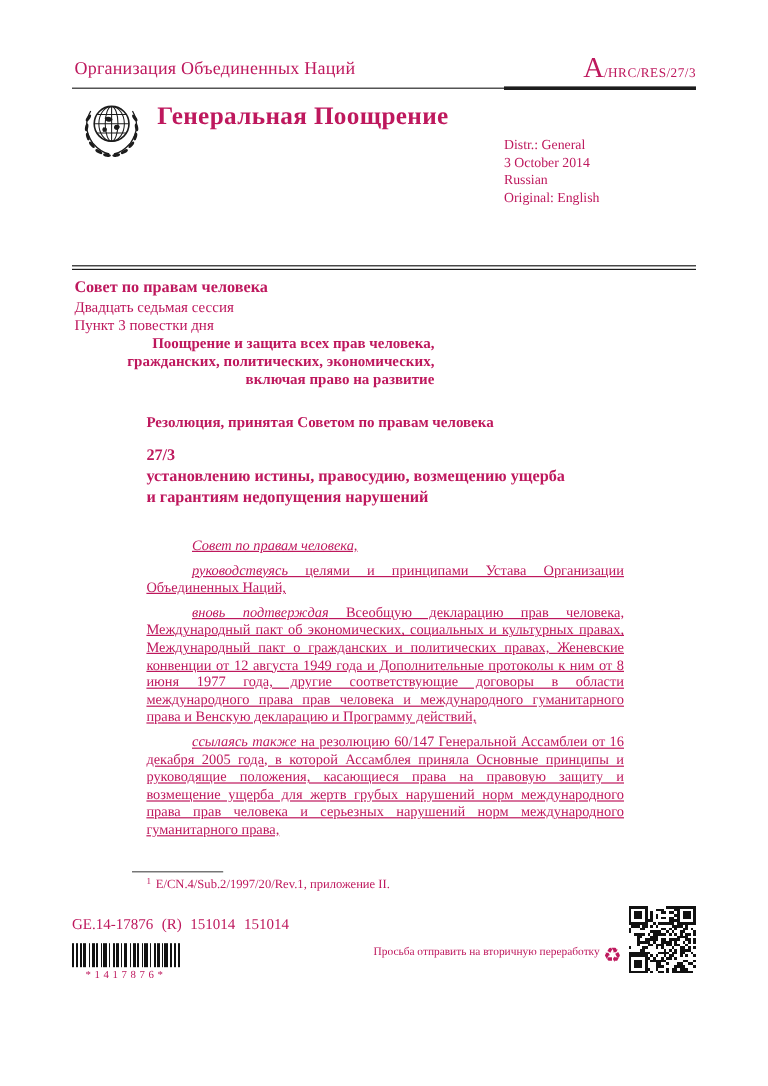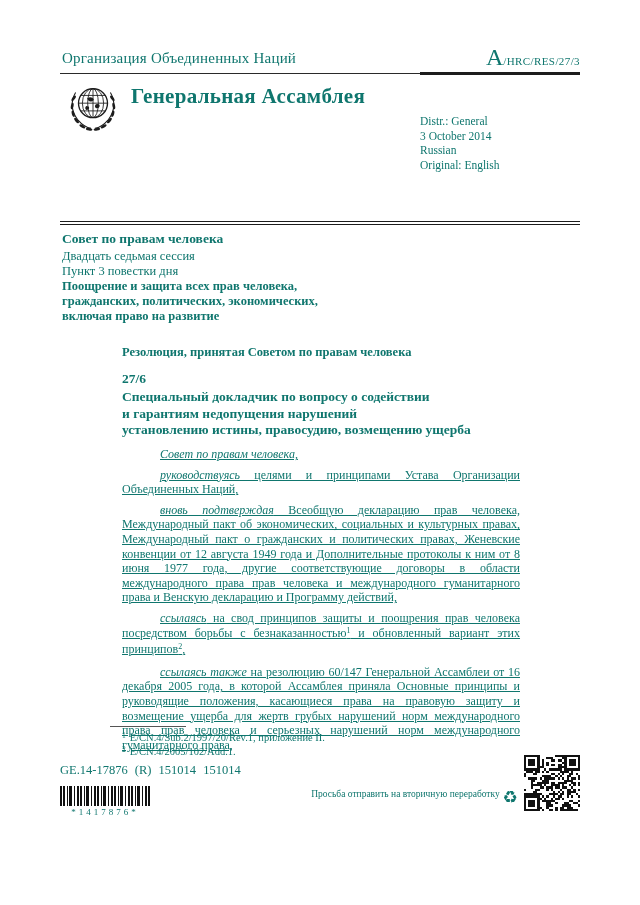--- a/index.html
+++ b/index.html
@@ -1,36 +1,36 @@
 <!DOCTYPE html>
 <html lang="ru"><head>
 <meta charset="utf-8">
 <style>
   html,body{margin:0;padding:0;background:#ffffff;}
   .page{
     position:relative;width:640px;height:905px;background:#ffffff;
-    font-family:"Liberation Serif","DejaVu Serif",serif;color:#0f766e;overflow:hidden;
+    font-family:"Liberation Serif","DejaVu Serif",serif;color:#be185d;overflow:hidden;
   }
   
   .org-name{position:absolute;left:62px;top:50px;font-size:15px;letter-spacing:.2px;}
   .doc-symbol{position:absolute;right:60px;top:44px;white-space:nowrap;}
   .doc-symbol .big-a{font-size:24px;}
   .doc-symbol .rest{font-size:11px;letter-spacing:.4px;}
   .rule-thin{position:absolute;left:60px;top:73px;width:520px;height:1px;background:#2a2a2a;}
   .rule-thick-right{position:absolute;left:420px;top:72px;width:160px;height:2.5px;background:#1c1c1c;}
   .un-emblem{position:absolute;left:64px;top:79px;width:58px;height:58px;}
   .assembly-title{position:absolute;left:131px;top:84px;font-size:21px;font-weight:bold;letter-spacing:.3px;}
   .distr-block{position:absolute;left:420px;top:96px;font-size:11.5px;line-height:14.5px;margin-top:18px;}
   
   .rule-mid{position:absolute;left:60px;top:221px;width:520px;height:2px;
     border-top:1.5px solid #1c1c1c;border-bottom:1px solid #1c1c1c;box-sizing:content-box;}
   
   .session{position:absolute;left:62px;top:231px;width:300px;font-size:12.5px;line-height:15px;}
   .session .council{font-weight:bold;font-size:13.5px;margin-bottom:3px;}
-  .session .agenda-lines{font-weight:bold;margin-top:0px;}
+  .session .agenda-lines{font-weight:bold;margin-top:0px;text-align:right;}
   
   .res-heading{position:absolute;left:122px;top:345px;font-weight:bold;font-size:12.5px;}
   .res-number{position:absolute;left:122px;top:371px;font-weight:bold;font-size:13.5px;}
   .res-title{position:absolute;left:122px;top:389px;width:430px;font-weight:bold;font-size:13.5px;line-height:16.5px;}
   
   .body-col{position:absolute;left:122px;top:447px;width:398px;font-size:12px;line-height:14.6px;text-decoration:underline;}
   .body-par{margin:0 0 6px 0;text-indent:38px;text-align:justify;hyphens:auto;-webkit-hyphens:auto;}
   .lead{font-style:italic;}
   .fnref{font-size:8px;position:relative;top:-4px;}
   
@@ -88,21 +88,21 @@
         <ellipse cx="50" cy="20" rx="3.4" ry="1.4" transform="rotate(55 50 20)"></ellipse>
         <ellipse cx="51.5" cy="28" rx="3.4" ry="1.4" transform="rotate(80 51.5 28)"></ellipse>
         <ellipse cx="50.5" cy="36" rx="3.4" ry="1.4" transform="rotate(105 50.5 36)"></ellipse>
         <ellipse cx="47" cy="43" rx="3.4" ry="1.4" transform="rotate(130 47 43)"></ellipse>
         <ellipse cx="41" cy="49" rx="3.4" ry="1.4" transform="rotate(150 41 49)"></ellipse>
         <ellipse cx="34" cy="52" rx="3.4" ry="1.4" transform="rotate(170 34 52)"></ellipse>
       </g>
     </svg>
   </div>
 
-  <div class="assembly-title">Генеральная Ассамблея</div>
+  <div class="assembly-title">Генеральная Поощрение</div>
 
   <div class="distr-block">
     <div>Distr.: General</div>
     <div>3 October 2014</div>
     <div>Russian</div>
     <div>Original: English</div>
   </div>
 
   <div class="rule-mid"></div>
 
@@ -111,39 +111,36 @@
     <div>Двадцать седьмая сессия</div>
     <div>Пункт 3 повестки дня</div>
     <div class="agenda-lines">
       <div>Поощрение и защита всех прав человека,</div>
       <div>гражданских, политических, экономических,</div>
       <div>включая право на развитие</div>
     </div>
   </div>
 
   <div class="res-heading">Резолюция, принятая Советом по правам человека</div>
-  <div class="res-number">27/6</div>
+  <div class="res-number">27/3</div>
   <div class="res-title">
-    <div>Специальный докладчик по вопросу о содействии</div>
+    <div>установлению истины, правосудию, возмещению ущерба</div>
     <div>и гарантиям недопущения нарушений</div>
-    <div>установлению истины, правосудию, возмещению ущерба</div>
   </div>
 
   <div class="body-col">
     <p class="body-par"><span class="lead">Совет по правам человека,</span></p>
     <p class="body-par"><span class="lead">руководствуясь</span><span> целями и принципами Устава Организации Объединенных Наций,</span></p>
     <p class="body-par"><span class="lead">вновь подтверждая</span><span> Всеобщую декларацию прав человека, Международный пакт об экономических, социальных и культурных правах, Международный пакт о гражданских и политических правах, Женевские конвенции от 12 августа 1949 года и Дополнительные протоколы к ним от 8 июня 1977 года, другие соответствующие договоры в области международного права прав человека и международного гуманитарного права и Венскую декларацию и Программу действий,</span></p>
-    <p class="body-par"><span class="lead">ссылаясь</span><span> на свод принципов защиты и поощрения прав человека посредством борьбы с безнаказанностью</span><span class="fnref">1</span><span> и обновленный вариант этих принципов</span><span class="fnref">2</span><span>,</span></p>
     <p class="body-par"><span class="lead">ссылаясь также</span><span> на резолюцию 60/147 Генеральной Ассамблеи от 16 декабря 2005 года, в которой Ассамблея приняла Основные принципы и руководящие положения, касающиеся права на правовую защиту и возмещение ущерба для жертв грубых нарушений норм международного права прав человека и серьезных нарушений норм международного гуманитарного права,</span></p>
   </div>
 
   <div class="fn-sep"></div>
   <div class="footnotes">
     <div><span class="fn-num">1</span><span>E/CN.4/Sub.2/1997/20/Rev.1, приложение II.</span></div>
-    <div><span class="fn-num">2</span><span>E/CN.4/2005/102/Add.1.</span></div>
   </div>
 
   <div class="ge-code">GE.14-17876 (R) 151014 151014</div>
   <div class="barcode"></div>
   <div class="barcode-text">*1417876*</div>
 
   <div class="recycle-note">
     <span class="txt">Просьба отправить на вторичную переработку</span>
     <span class="recycle-icon">♻</span>
   </div>

